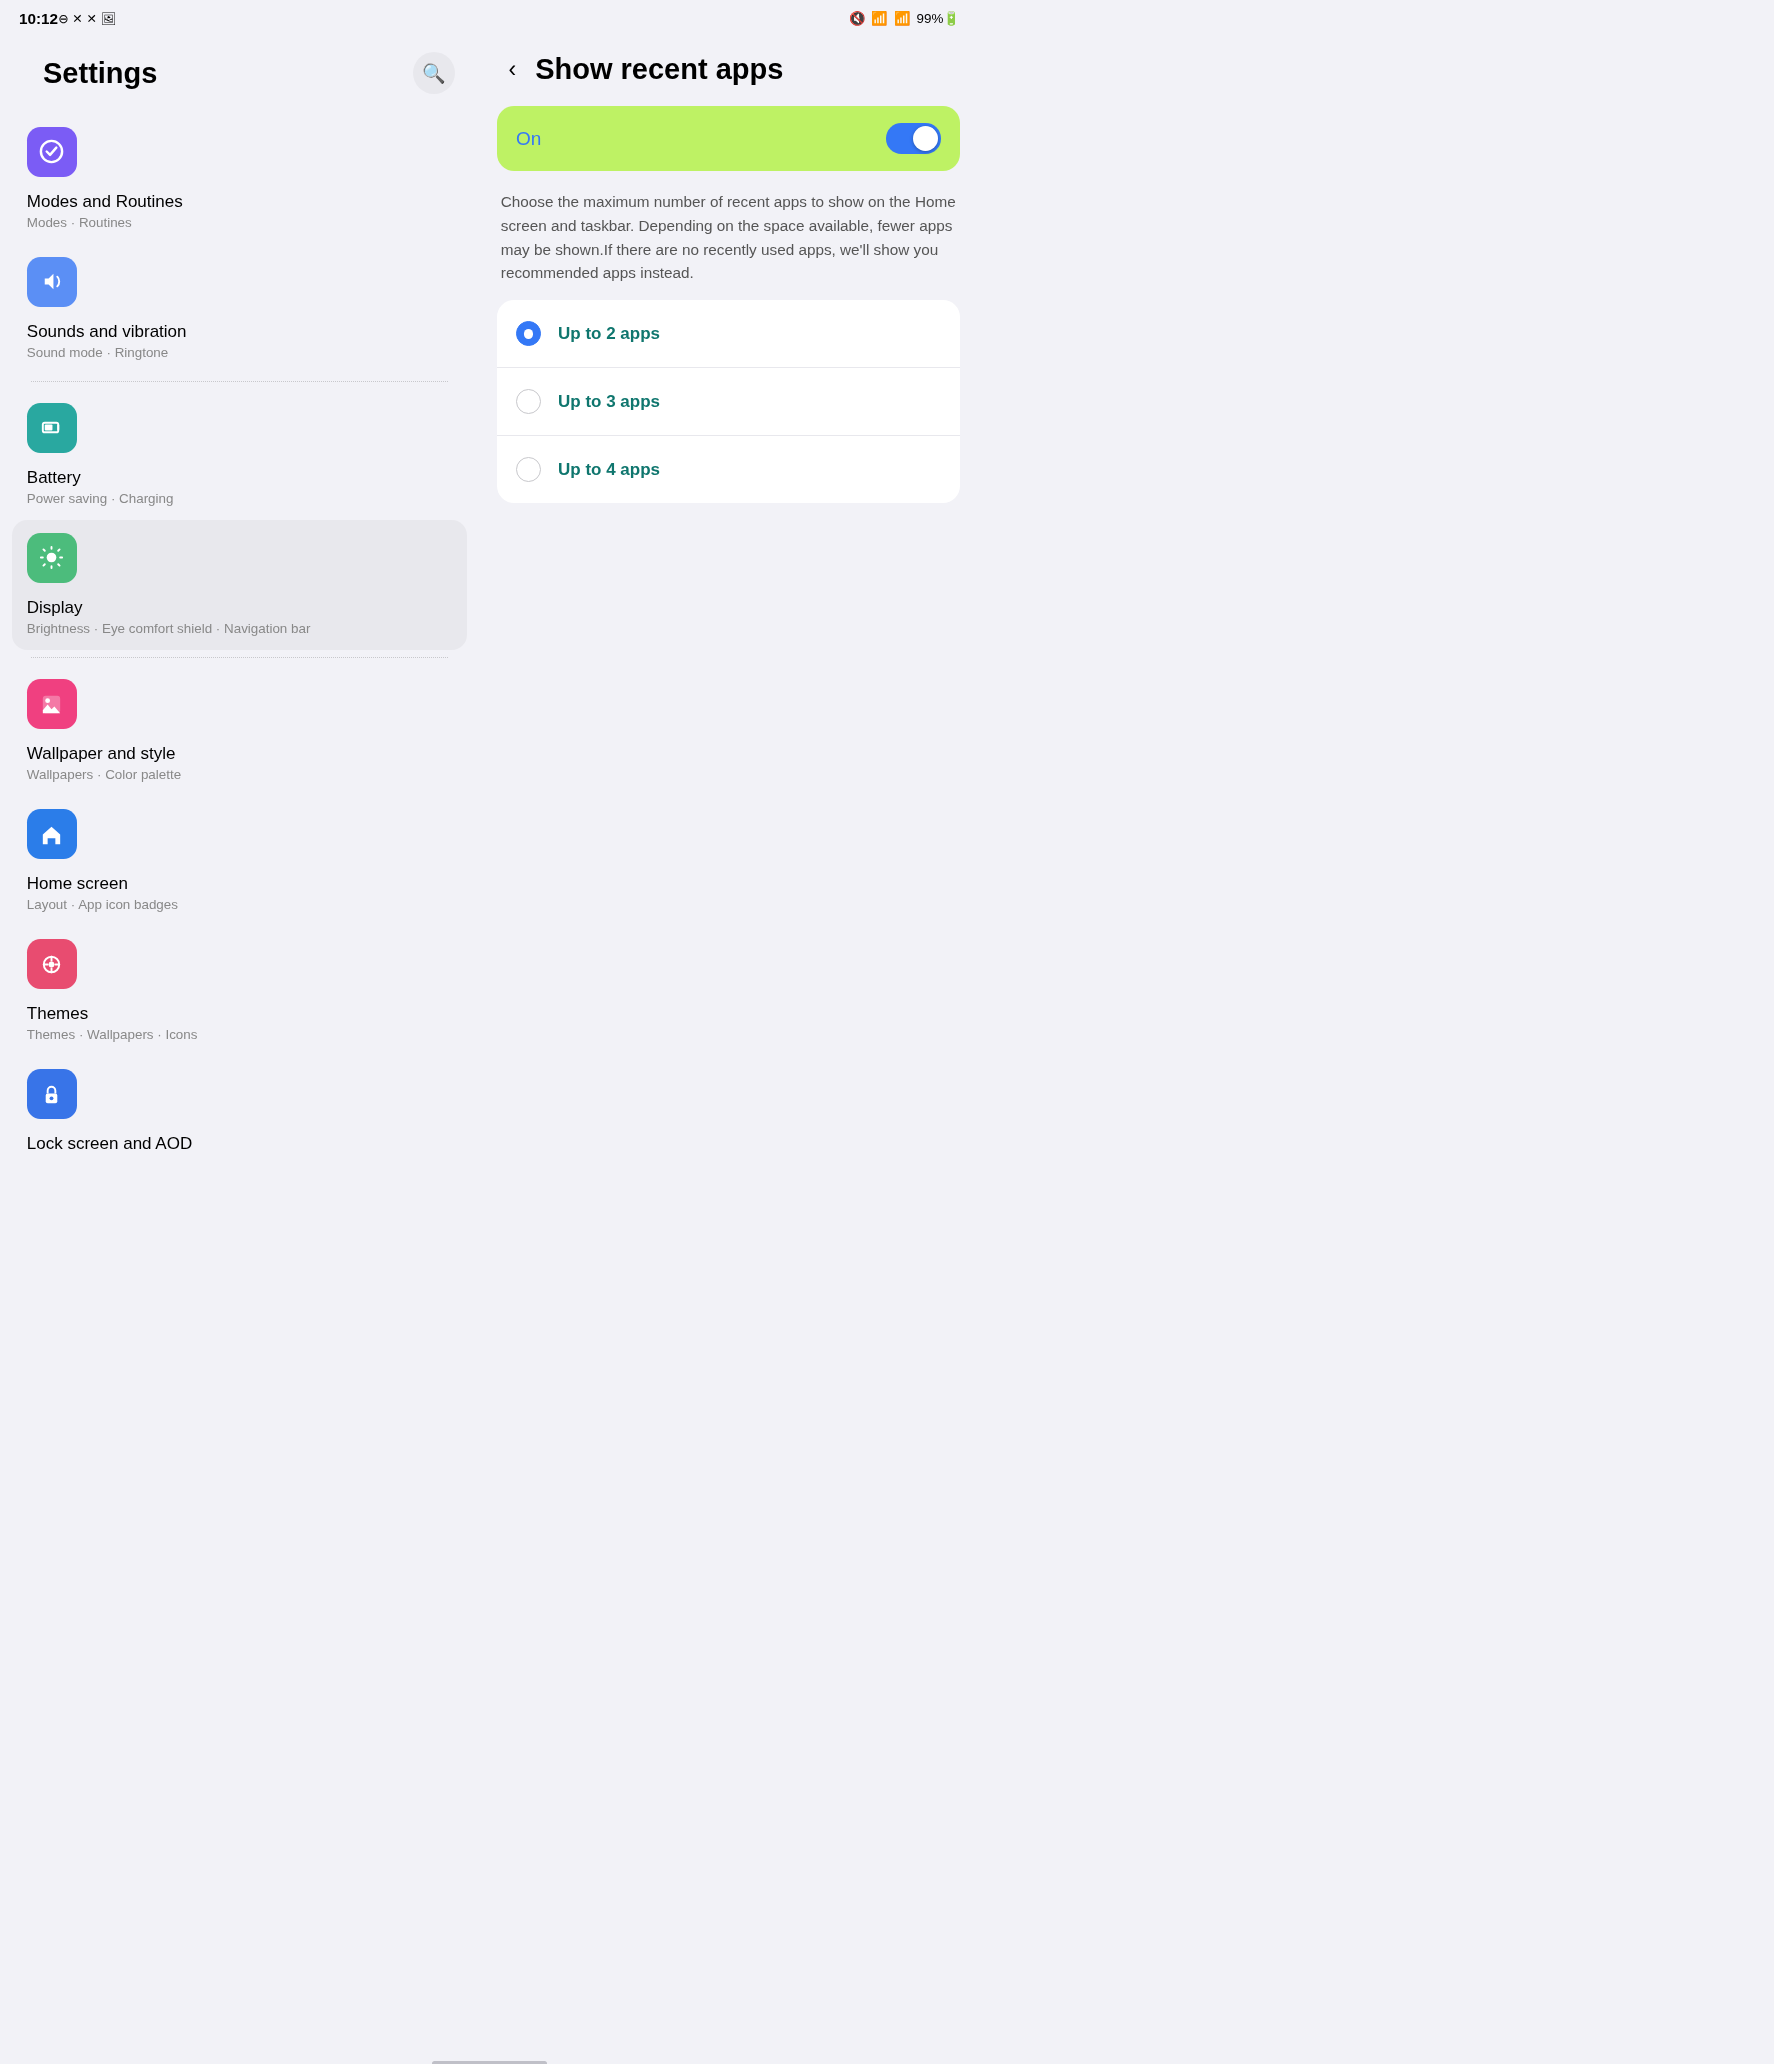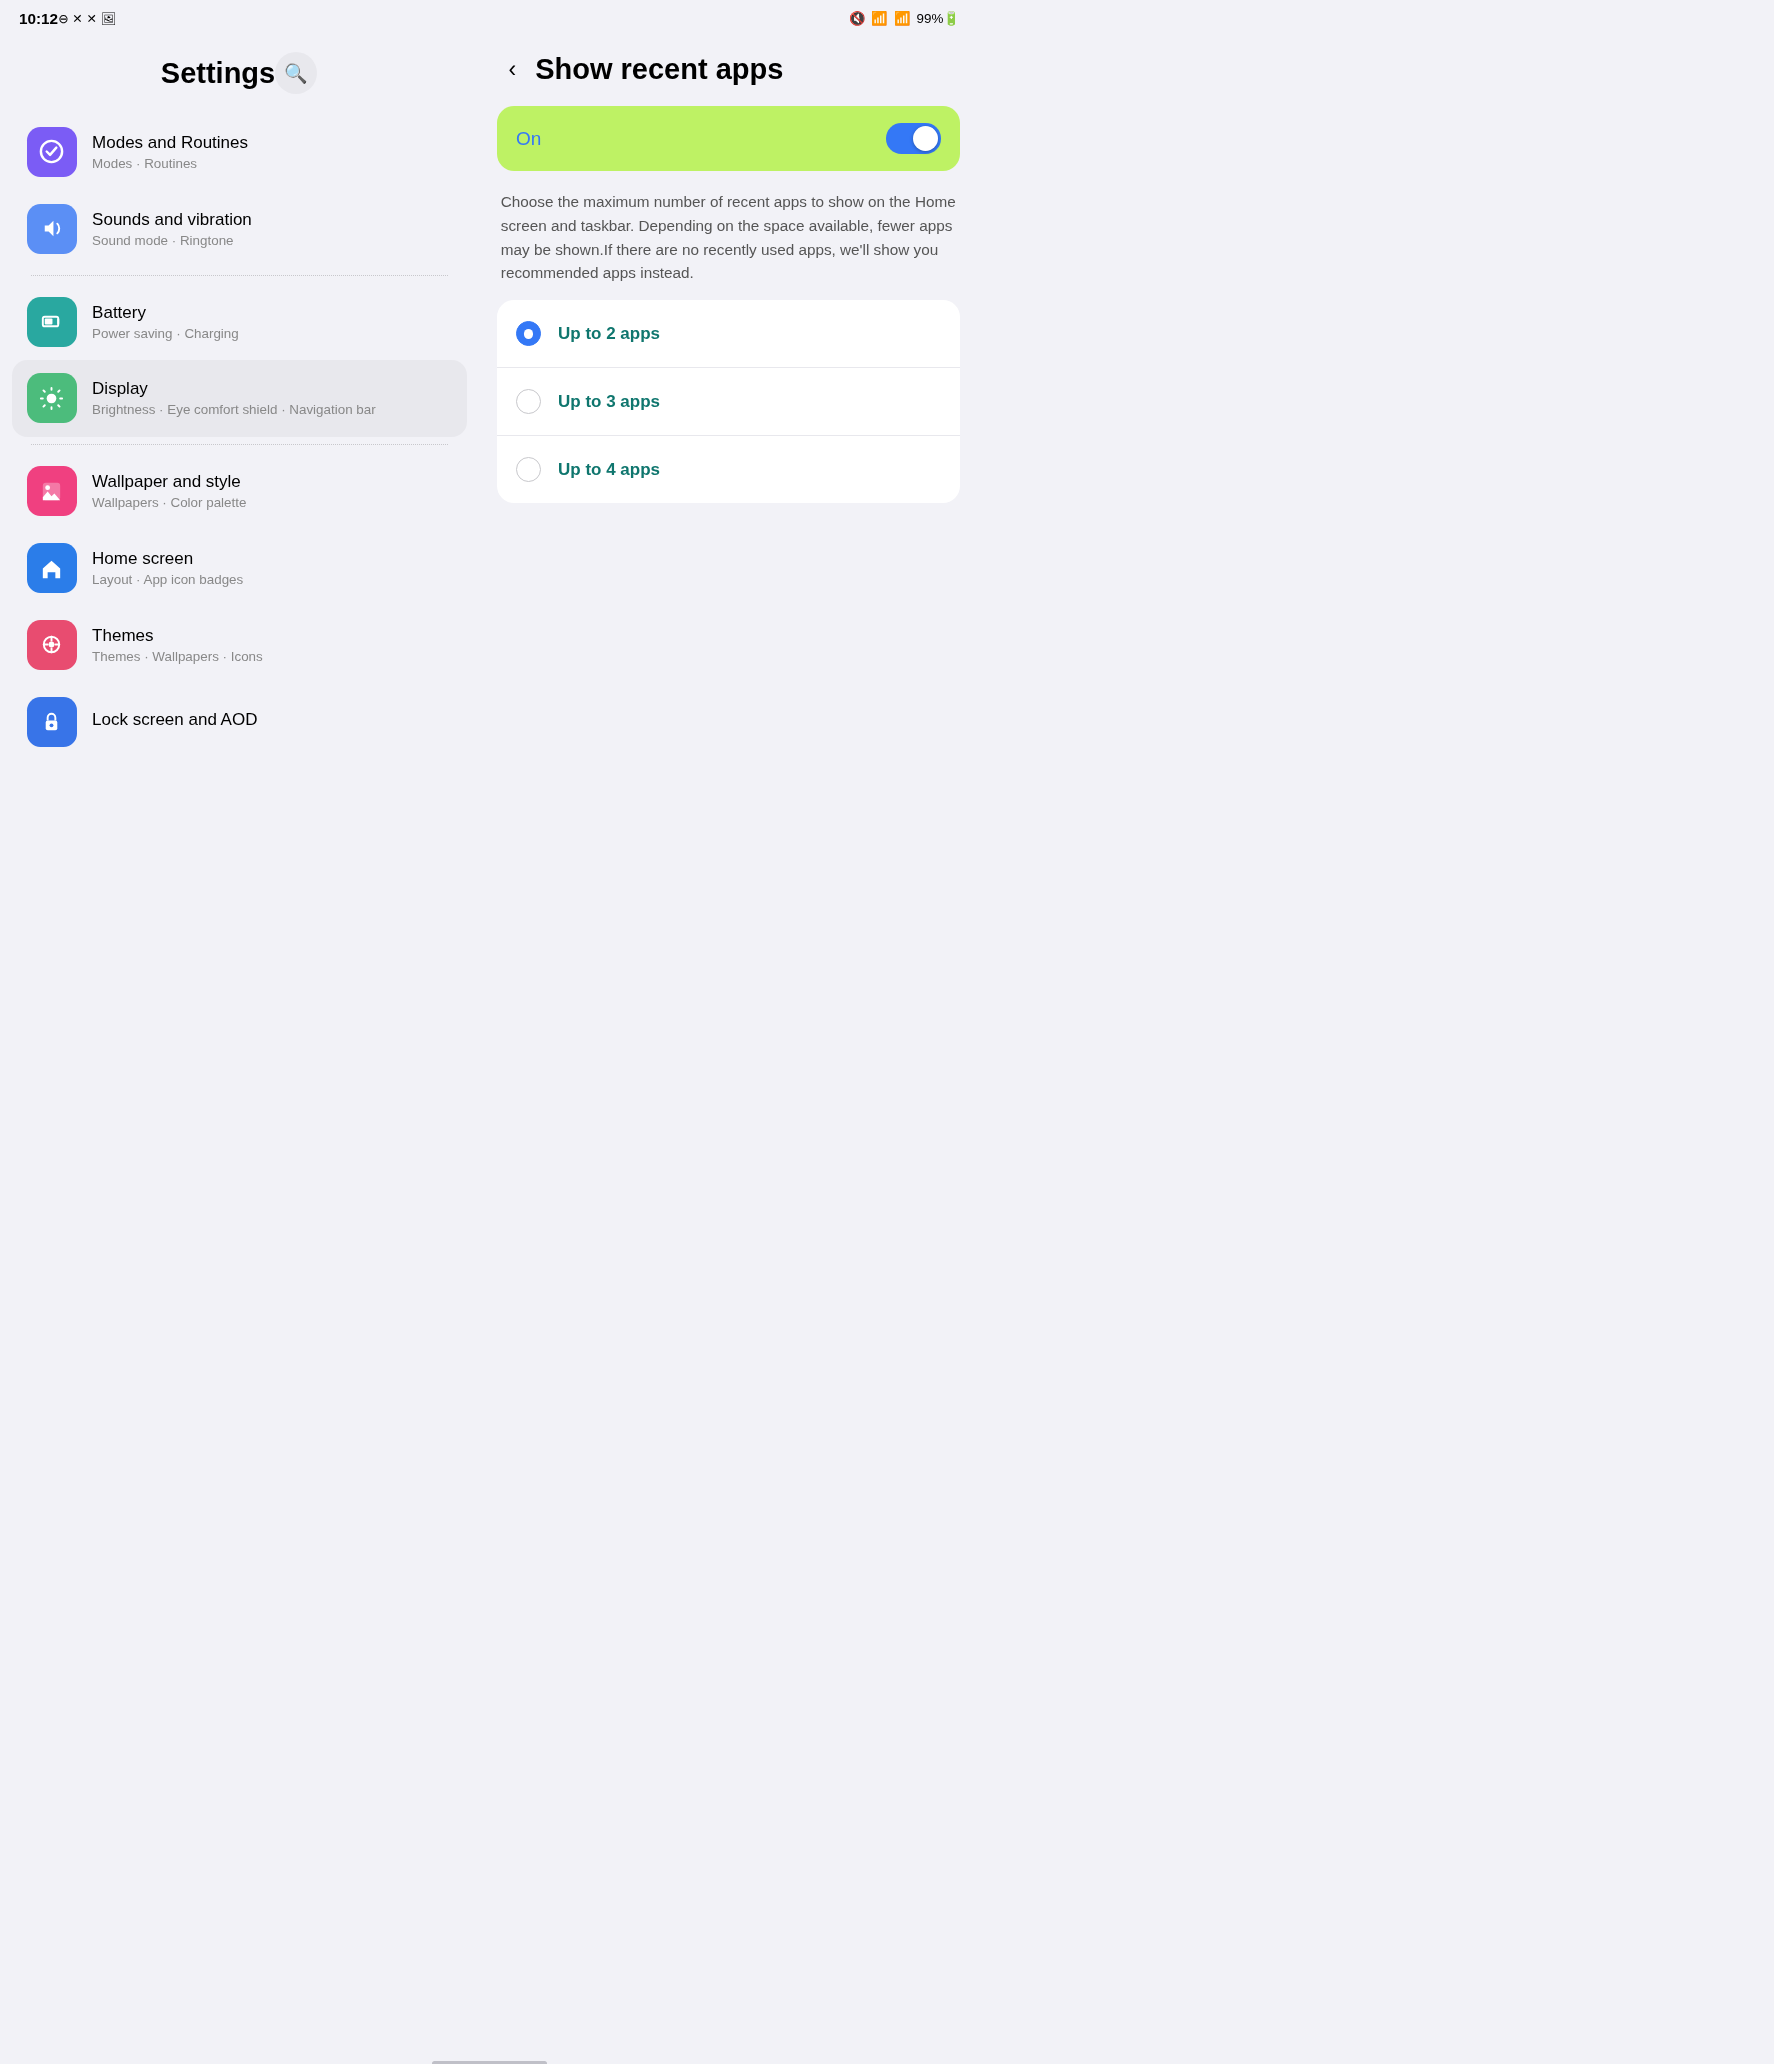--- a/index.html
+++ b/index.html
@@ -48,22 +48,23 @@
     .left-panel {
       width: 478px;
       background: #f2f2f7;
       padding: 9.6px 0;
       overflow-y: auto;
     }
 
     .panel-header {
       display: flex;
       align-items: center;
-      justify-content: center;
+      justify-content: space-between;
       padding: 9.6px 23px 19px 23px;
+      margin-left: 20px;
     }
     .panel-title {
       font-size: 29px;
       font-weight: 700;
       color: #000;
     }
     .search-btn {
       width: 42px;
       height: 42px;
       border-radius: 50%;
@@ -75,26 +76,26 @@
       cursor: pointer;
       font-size: 19px;
     }
 
     
     .settings-section {
       margin: 0 11.5px 3.8px 11.5px;
     }
     .settings-item {
       display: flex;
-      align-items: center;
       padding: 13.4px 15.3px;
       background: transparent;
       border-radius: 15.3px;
       cursor: pointer;
       gap: 15.3px;
+      flex-direction: column;
     }
     .settings-item.active {
       background: #e8e8ed;
     }
 
     .item-icon {
       width: 50px;
       height: 50px;
       border-radius: 13.4px;
       display: flex;

